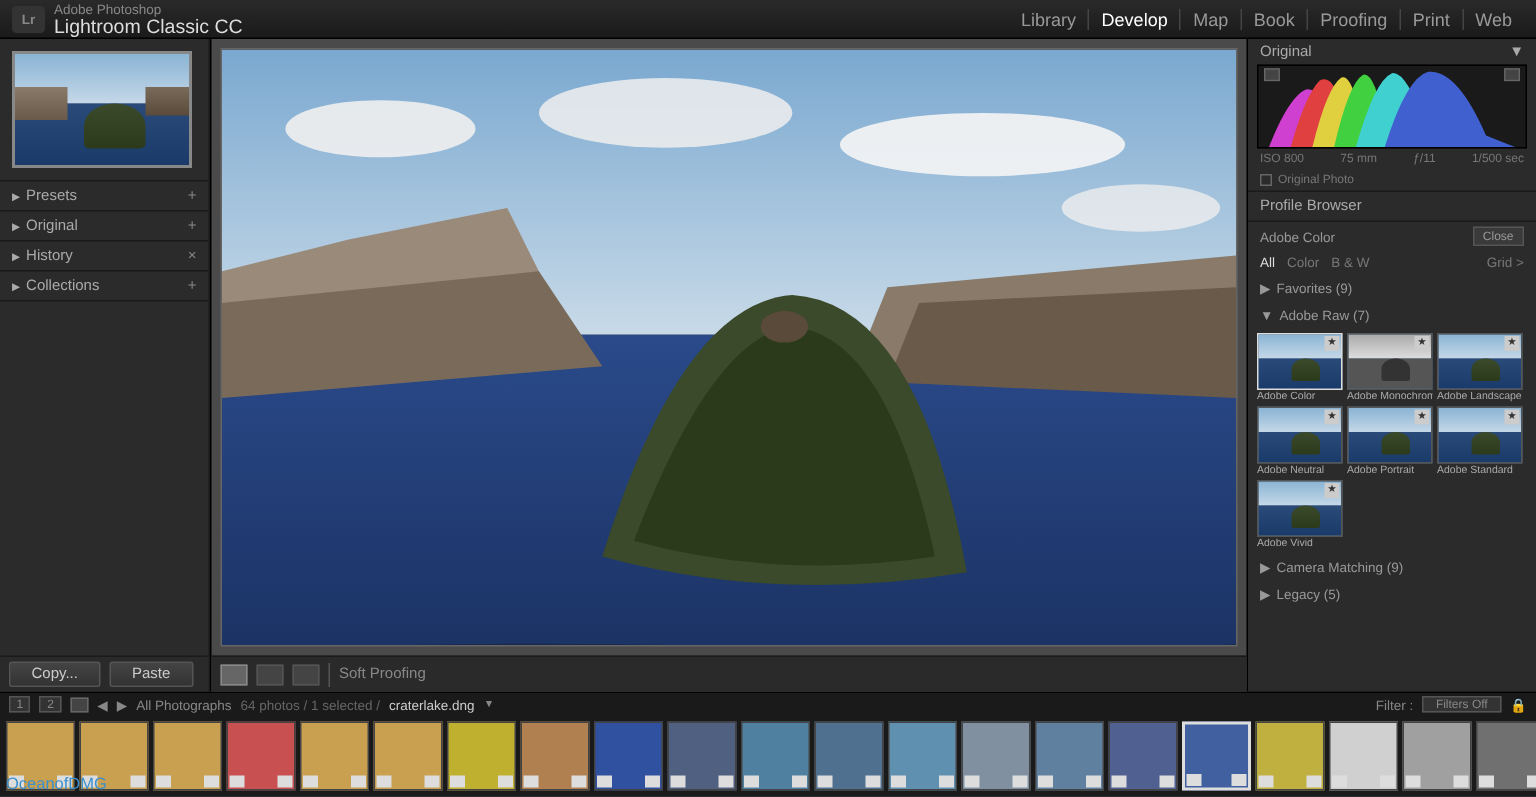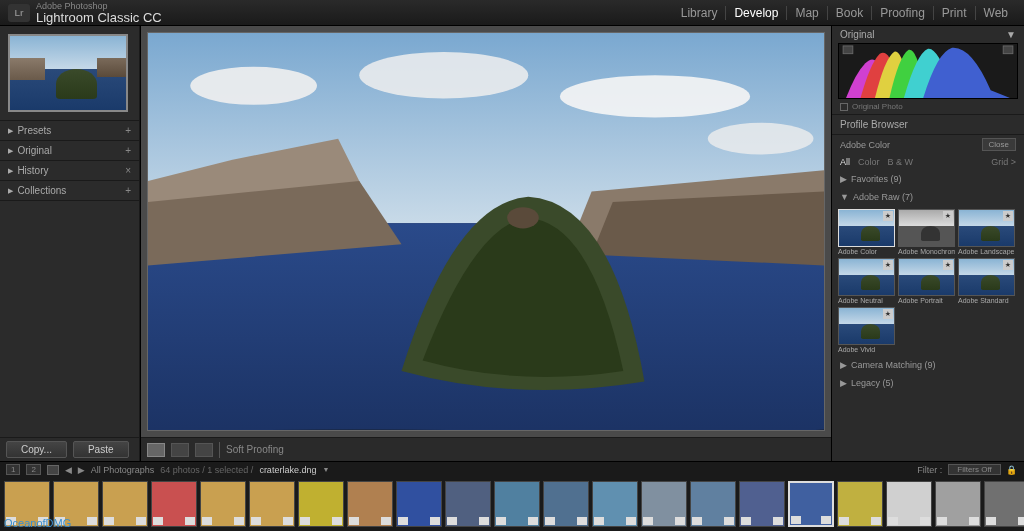--- a/index.html
+++ b/index.html
@@ -183,20 +183,26 @@
         <path d="M5 56 Q15 30 25 20 Q35 10 40 25 L45 56 Z" fill="#d040d0"></path>
         <path d="M20 56 Q30 20 40 10 Q50 5 55 30 L58 56 Z" fill="#e04040"></path>
         <path d="M35 56 Q45 15 55 8 Q62 5 68 35 L72 56 Z" fill="#e0d040"></path>
         <path d="M50 56 Q60 12 70 6 Q78 4 85 40 L88 56 Z" fill="#40d040"></path>
         <path d="M65 56 Q78 10 90 5 Q100 3 115 45 L120 56 Z" fill="#40d0d0"></path>
         <path d="M85 56 Q100 8 115 4 Q135 2 155 48 Q165 52 175 56 Z" fill="#4060d0"></path>
         <rect x="2" y="2" width="10" height="8" fill="#444" stroke="#666"></rect>
         <rect x="168" y="2" width="10" height="8" fill="#444" stroke="#666"></rect>
       </svg>
     </div>
+    <div class="histo-info">
+      <span>ISO 800</span>
+      <span>75 mm</span>
+      <span>ƒ/11</span>
+      <span>1/500 sec</span>
+    </div>
     <div class="orig-photo">
         <div class="cb"></div>
         <span>Original Photo</span>
       </div>
     <div class="profile-head">Profile Browser</div>
     <div class="profile-row">
       <span>Adobe Color</span>
       <span class="close">Close</span>
     </div>
     <div class="profile-tabs">

